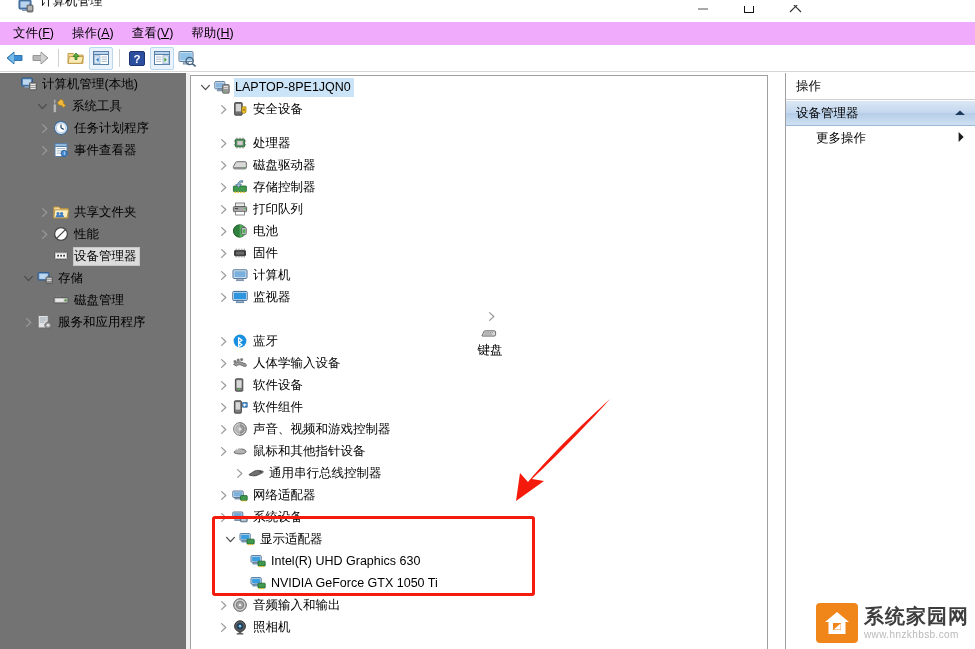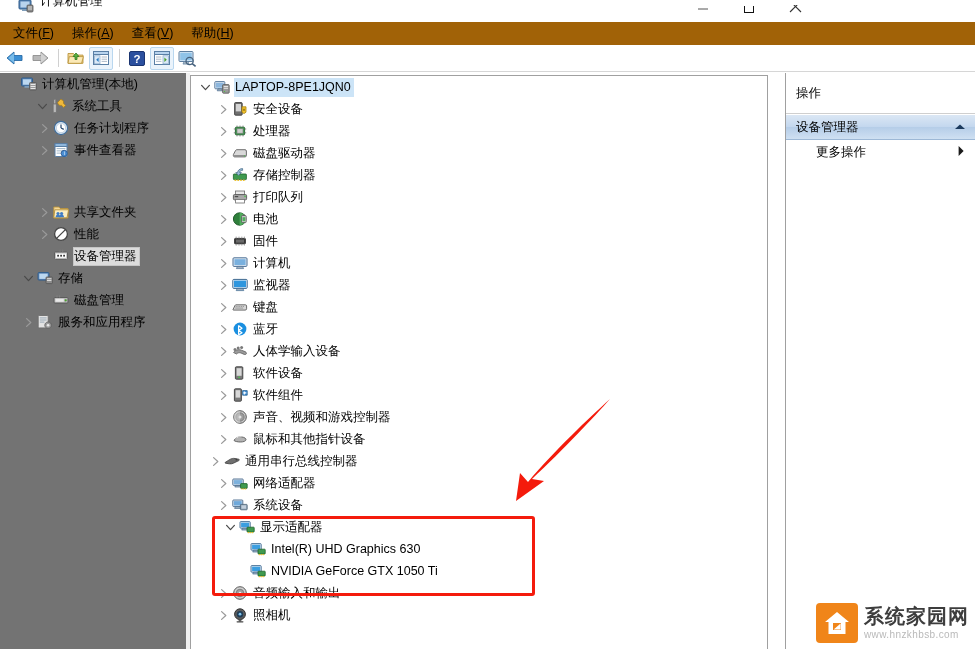--- a/index.html
+++ b/index.html
@@ -36,21 +36,21 @@
   }
   .win-btn {
     width: 46px; height: 22px; position: relative;
     display: flex; align-items: center; justify-content: center;
   }
   .win-btn svg { display: block; }
 
   
   .menubar {
     position: absolute; left: 0; top: 22px; width: 975px; height: 23px;
-    background: #a16207;
+    background: #f0abfc;
     display: flex; align-items: center;
     padding-left: 4px;
   }
   .menu-item {
     font-size: 12.5px; color: #000;
     padding: 2px 9px 3px 9px;
     white-space: nowrap;
     line-height: 16px;
   }
   .menu-item u { text-decoration: underline; }
@@ -123,21 +123,21 @@
     padding: 1px 3px 2px 1px;
   }
   .trow.sel-blue .tlabel { background: #cce4f7; }
   .trow.sel-gray .tlabel {
     background: #dcdcdc; border: 1px solid #c6c6c6;
     padding: 0px 2px 1px 0px;
   }
 
   
   .rp-title {
-    height: 41px; display: flex; align-items: center;
+    height: 27px; display: flex; align-items: center;
     padding-left: 10px; font-size: 12.5px; color: #000;
     border-bottom: 1px solid #cfcfcf;
     background: #ffffff;
   }
   .rp-section {
     height: 26px;
     display: flex; align-items: center; justify-content: space-between;
     padding: 0 9px 0 10px;
     background: linear-gradient(to bottom, #dbe7f4 0%, #c3d7ee 50%, #b5cde8 51%, #cfe0f2 100%);
     border-top: 1px solid #ffffff;
@@ -486,21 +486,21 @@
           <span class="ticon">
             <svg width="16" height="16" viewBox="0 0 16 16">
               <rect x="2.6" y="1.6" width="7.6" height="12.6" rx="0.9" fill="#6f6f6f" stroke="#3e3e3e" stroke-width="0.9"></rect>
               <rect x="3.8" y="3" width="5.2" height="7.4" fill="#d4d4d4"></rect>
               <path d="M10 5.8 h4 v5.4 l-2 1.4 l-2 -1.4 Z" fill="#f2c32e" stroke="#a98313" stroke-width="0.8"></path>
               <rect x="11.4" y="7.8" width="1.2" height="2" fill="#7a5d08"></rect>
             </svg>
           </span>
           <span class="tlabel">安全设备</span>
         </div>
-        <div class="trow" style="padding-left: 24px;">
+        <div class="trow" style="padding-left: 24px; margin-top: 12px;">
           <span class="twist">
             <svg width="11" height="11" viewBox="0 0 11 11">
               <path d="M3.6 1.6 L7.8 5.5 L3.6 9.4" fill="none" stroke="#9a9a9a" stroke-width="1.25" stroke-linecap="round" stroke-linejoin="round"></path>
             </svg>
           </span>
           <span class="ticon">
             <svg width="16" height="16" viewBox="0 0 16 16">
               <rect x="3.4" y="4.2" width="9.2" height="7.6" rx="0.7" fill="#3f9a4f" stroke="#1d6229" stroke-width="0.9"></rect>
               <rect x="5" y="5.8" width="6" height="4.4" fill="#cfcfcf" stroke="#7a7a7a" stroke-width="0.6"></rect>
               <g stroke="#7a7a7a" stroke-width="0.9">
@@ -635,21 +635,21 @@
           </span>
           <span class="ticon">
             <svg width="16" height="16" viewBox="0 0 16 16">
               <rect x="0.8" y="2.4" width="14.4" height="9" rx="1" fill="#e6eef7" stroke="#3d6890" stroke-width="1"></rect>
               <rect x="2" y="3.6" width="12" height="6.6" fill="#2e96de"></rect>
               <path d="M5.2 11.4 h5.6 l1 2.2 H4.2 Z" fill="#9fb0bf" stroke="#3d6890" stroke-width="0.7"></path>
             </svg>
           </span>
           <span class="tlabel">监视器</span>
         </div>
-        <div class="trow" style="padding-left: 24px;">
+        <div class="trow" style="padding-left: 24px; flex-direction: column;">
           <span class="twist">
             <svg width="11" height="11" viewBox="0 0 11 11">
               <path d="M3.6 1.6 L7.8 5.5 L3.6 9.4" fill="none" stroke="#9a9a9a" stroke-width="1.25" stroke-linecap="round" stroke-linejoin="round"></path>
             </svg>
           </span>
           <span class="ticon">
             <svg width="16" height="16" viewBox="0 0 16 16">
               <path d="M1 10.6 L3 6.4 C3.2 6, 3.6 5.8, 4 5.8 H13.4 c0.7 0 1.2 0.5 1.2 1.2 V9.8 c0 0.8 -0.6 1.3 -1.4 1.3 H1.8 C1.1 11.1, 0.8 11, 1 10.6 Z" fill="#d7d7d7" stroke="#5d5d5d" stroke-width="0.9"></path>
               <g fill="#8e8e8e">
                 <rect x="3.6" y="7" width="1.2" height="0.8"></rect>
@@ -747,21 +747,21 @@
             </svg>
           </span>
           <span class="ticon">
             <svg width="16" height="16" viewBox="0 0 16 16">
               <path d="M2 9.4 c1.4 -2.6, 4.6 -4, 8 -3.4 c2.6 0.4, 4.2 1.6, 4 2.8 c-0.2 1.2 -2.4 2.2 -5.4 2.2 c-3 0 -5.8 -0.6 -6.6 -1.6 Z" fill="#b3b3b3" stroke="#5b5b5b" stroke-width="0.9"></path>
               <path d="M3.4 8 c1.4 -1.6, 3.8 -2.4, 6.2 -2.2" fill="none" stroke="#e6e6e6" stroke-width="0.9"></path>
             </svg>
           </span>
           <span class="tlabel">鼠标和其他指针设备</span>
         </div>
-        <div class="trow" style="padding-left: 16px;">
+        <div class="trow" style="padding-left: 40px;">
           <span class="twist">
             <svg width="11" height="11" viewBox="0 0 11 11">
               <path d="M3.6 1.6 L7.8 5.5 L3.6 9.4" fill="none" stroke="#9a9a9a" stroke-width="1.25" stroke-linecap="round" stroke-linejoin="round"></path>
             </svg>
           </span>
           <span class="ticon">
             <svg width="16" height="16" viewBox="0 0 16 16">
               <path d="M1.2 9.4 L6 6.4 c1.4 -0.9, 3.2 -1.2, 5 -0.9 L14.6 6.2 c0.8 0.2, 1 1, 0.2 1.4 L9.4 10.2 c-1.2 0.6 -2.8 0.8 -4.2 0.6 L1.6 10.2 C1 10.1, 0.8 9.7, 1.2 9.4 Z" fill="#6f6f6f" stroke="#3c3c3c" stroke-width="0.8"></path>
               <circle cx="12.4" cy="6.6" r="0.9" fill="#3c3c3c"></circle>
             </svg>

